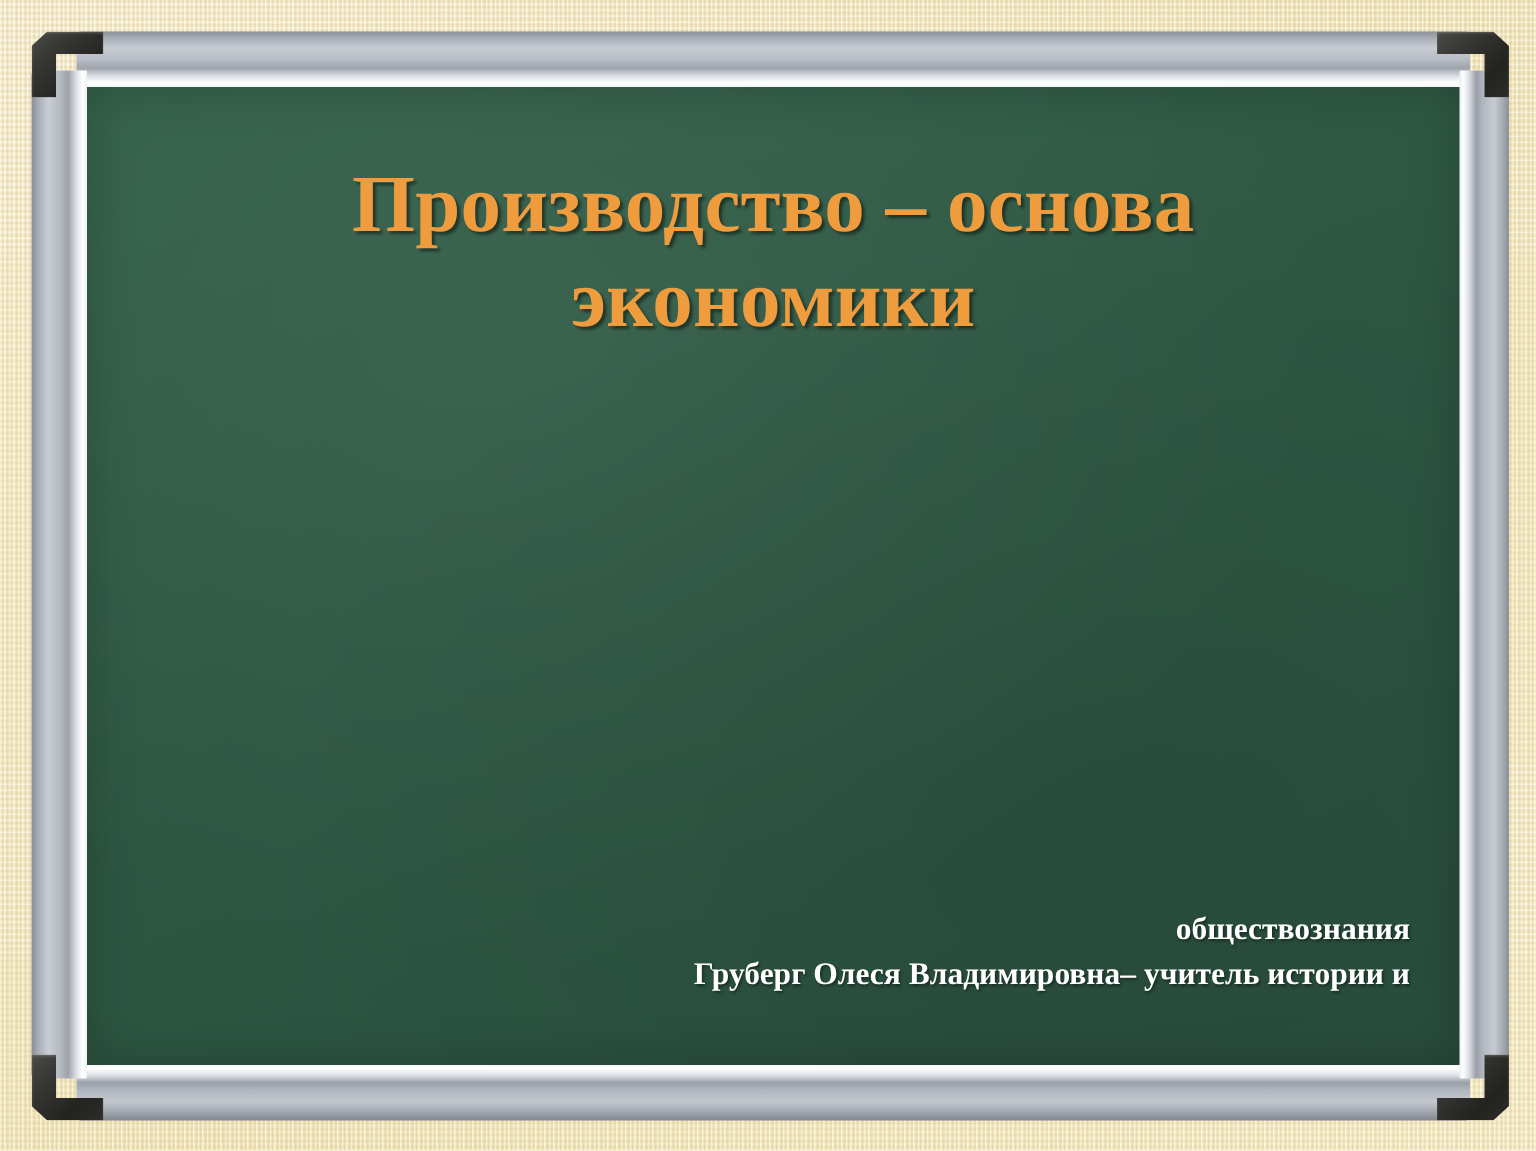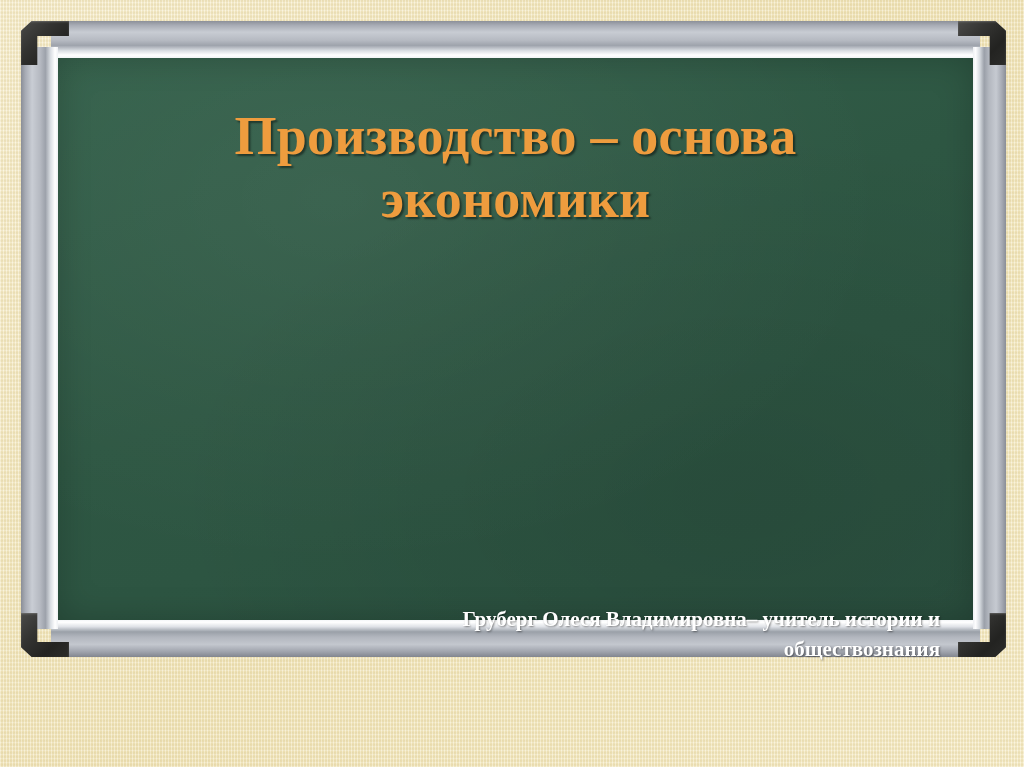--- a/index.html
+++ b/index.html
@@ -34,21 +34,21 @@
       linear-gradient(135deg, #f8efcf 0%, #f2e6ba 50%, #f7edc8 100%);
     box-sizing: border-box;
   }
 
   
   .board-wrap {
     position: absolute;
     left: 21px;
     top: 21px;
     width: 985px;
-    height: 636px;
+    height: 726px;
   }
 
   
   .board-face {
     position: absolute;
     left: 36px;
     top: 36px;
     right: 32px;
     bottom: 36px;
     background:
@@ -218,19 +218,19 @@
     <div class="corner corner-br">
         <i></i>
       </div>
 
     <div class="content">
 
       <h1 class="title">Производство – основа экономики</h1>
 
 
       <div class="author">
+        <div>обществознания</div>
         <div>Груберг Олеся Владимировна– учитель истории и</div>
-        <div>обществознания</div>
       </div>
 
     </div>
   </div>
 </div>
 
 </body></html>

